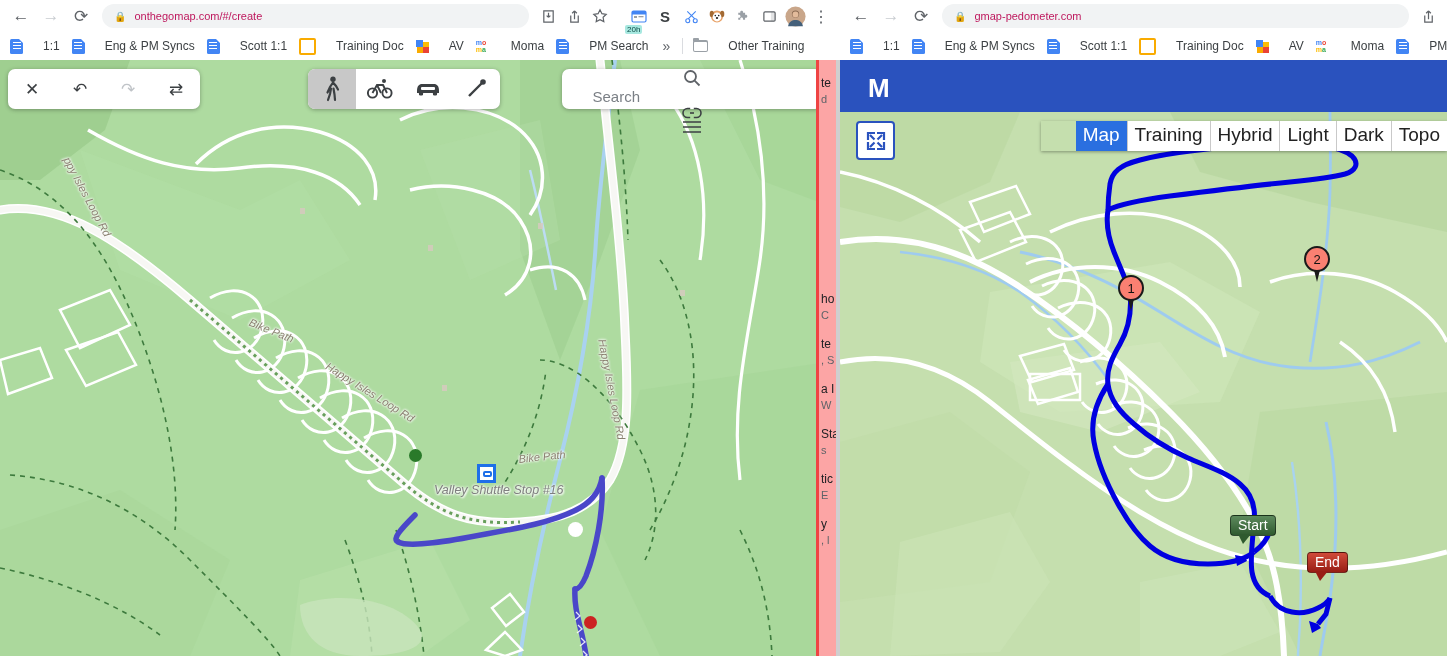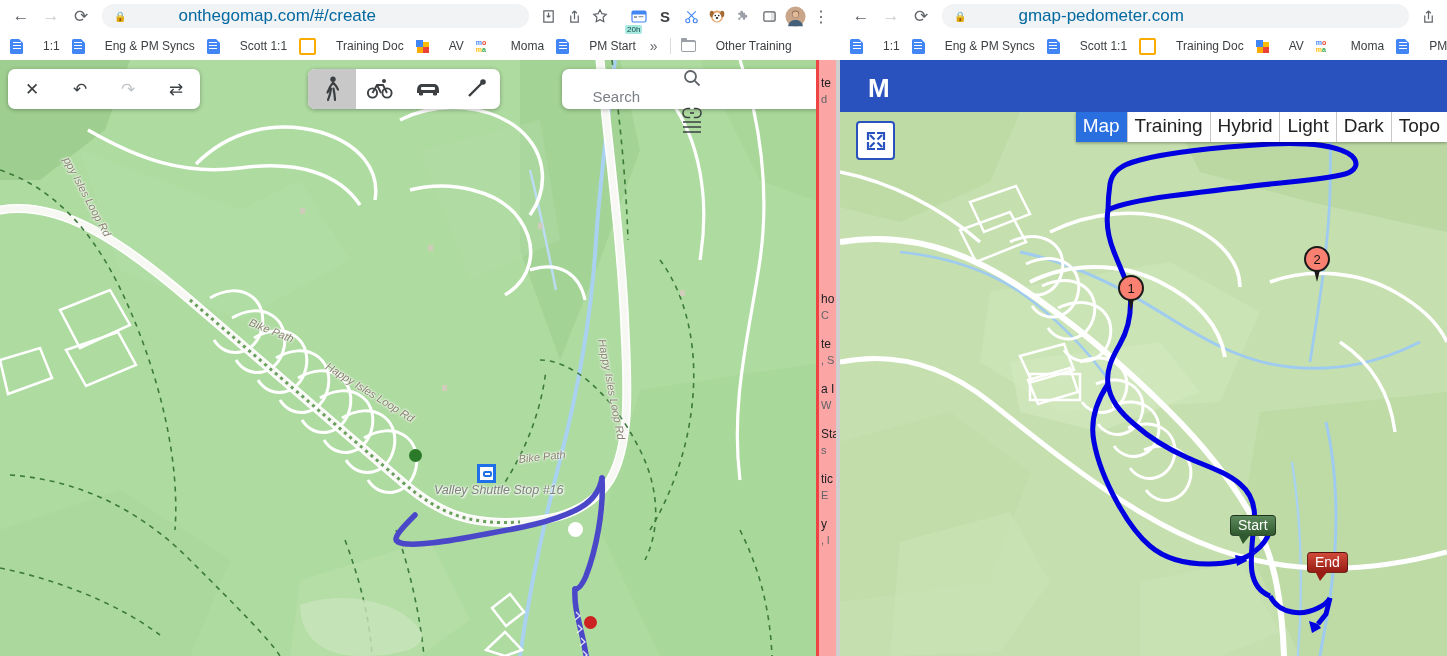--- a/index.html
+++ b/index.html
@@ -12,21 +12,21 @@
 
   
   .chrome{position:absolute;top:0;background:#ffffff;}
   .chrome-toolbar{height:32px;display:flex;align-items:center;padding:0 6px;box-sizing:border-box;}
   .nav-btn{width:30px;height:30px;display:flex;align-items:center;justify-content:center;
            color:#5f6368;font-size:17px;flex:0 0 auto;}
   .nav-btn.disabled{color:#c8ccd0;}
   .omnibox{flex:1 1 auto;height:24px;background:#f1f3f4;border-radius:13px;
            display:flex;align-items:center;padding:0 12px;margin:0 6px;min-width:0;}
   .omnibox .lock{font-size:10px;color:#5f6368;margin-right:8px;}
-  .omnibox .url{font-size:17px;color:#0369a1;white-space:nowrap;overflow:hidden;margin-left:44px;}
+  .omnibox .url{font-size:11px;color:#be185d;white-space:nowrap;overflow:hidden;}
   .tool-icons{display:flex;align-items:center;flex:0 0 auto;}
   .ticon{width:26px;height:26px;display:flex;align-items:center;justify-content:center;
          color:#5f6368;font-size:14px;position:relative;}
 
   .bmbar{height:28px;display:flex;align-items:center;padding:0 4px;box-sizing:border-box;
          background:#fff;overflow:hidden;}
   .bm{display:flex;align-items:center;padding:0 6px;height:22px;flex:0 0 auto;white-space:nowrap;}
   .bm .lbl{font-size:12px;color:#3c4043;margin-left:20px;}
   .docs-ic{width:13px;height:15px;background:#4285f4;border-radius:1.5px;position:relative;flex:0 0 auto;}
   .docs-ic:after{content:"";position:absolute;left:2.5px;top:3.5px;width:8px;height:1.3px;
@@ -86,21 +86,21 @@
   #searchPill .sicon{width:34px;height:40px;display:flex;align-items:center;justify-content:center;color:#5f6368;}
   #searchPill .sinput{flex:1 1 auto;border:0;outline:0;font-size:15px;color:#3c4043;
                       background:transparent;font-family:"Liberation Sans",sans-serif;}
   #searchPill .sinput::placeholder{color:#7a7f85;}
   #searchPill .rbtn{width:34px;height:40px;display:flex;align-items:center;justify-content:center;color:#3c4043;font-size:15px;}
 
   
   #fsBtn{position:absolute;left:16px;top:9px;width:39px;height:39px;background:#fff;
          border:2px solid #2a52be;border-radius:4px;display:flex;align-items:center;
          justify-content:center;box-sizing:border-box;}
-  #layerBar{position:absolute;right:0;top:0;display:flex;box-shadow:0 1px 3px rgba(0,0,0,.35);}
+  #layerBar{position:absolute;right:0;top:9px;display:flex;box-shadow:0 1px 3px rgba(0,0,0,.35);padding-left:35px;}
   #layerBar .lb{background:#fff;color:#222;font-size:19px;padding:3px 7px 5px 7px;
                 border-right:1px solid #c9c9c9;line-height:22px;white-space:nowrap;}
   #layerBar .lb:last-child{border-right:0;}
   #layerBar .lb.sel{background:#2a6fe0;color:#fff;}
 
   
   .mlabel{position:absolute;font-family:"Liberation Sans",sans-serif;white-space:nowrap;
           pointer-events:none;}
   .rdlabel{color:#8a8070;font-size:11px;font-style:italic;
            text-shadow:0 0 3px #fff,0 0 3px #fff,0 0 2px #fff;}
@@ -229,21 +229,21 @@
             <span class="s4"></span>
           </span>
         <span class="lbl">AV</span>
       </div>
       <div class="bm">
         <span class="moma-ic"><i style="color:#4285f4">m</i><i style="color:#ea4335">o</i><br><i style="color:#fbbc04">m</i><i style="color:#34a853">a</i></span>
         <span class="lbl">Moma</span>
       </div>
       <div class="bm">
         <span class="docs-ic"></span>
-        <span class="lbl">PM Start</span>
+        <span class="lbl">PM Search</span>
       </div>
       <div class="chev">»</div>
       <div class="vdiv"></div>
       <div class="bm">
         <span class="folder-ic"></span>
         <span class="lbl">Other Training</span>
       </div>
     </div>
   </div>
 

